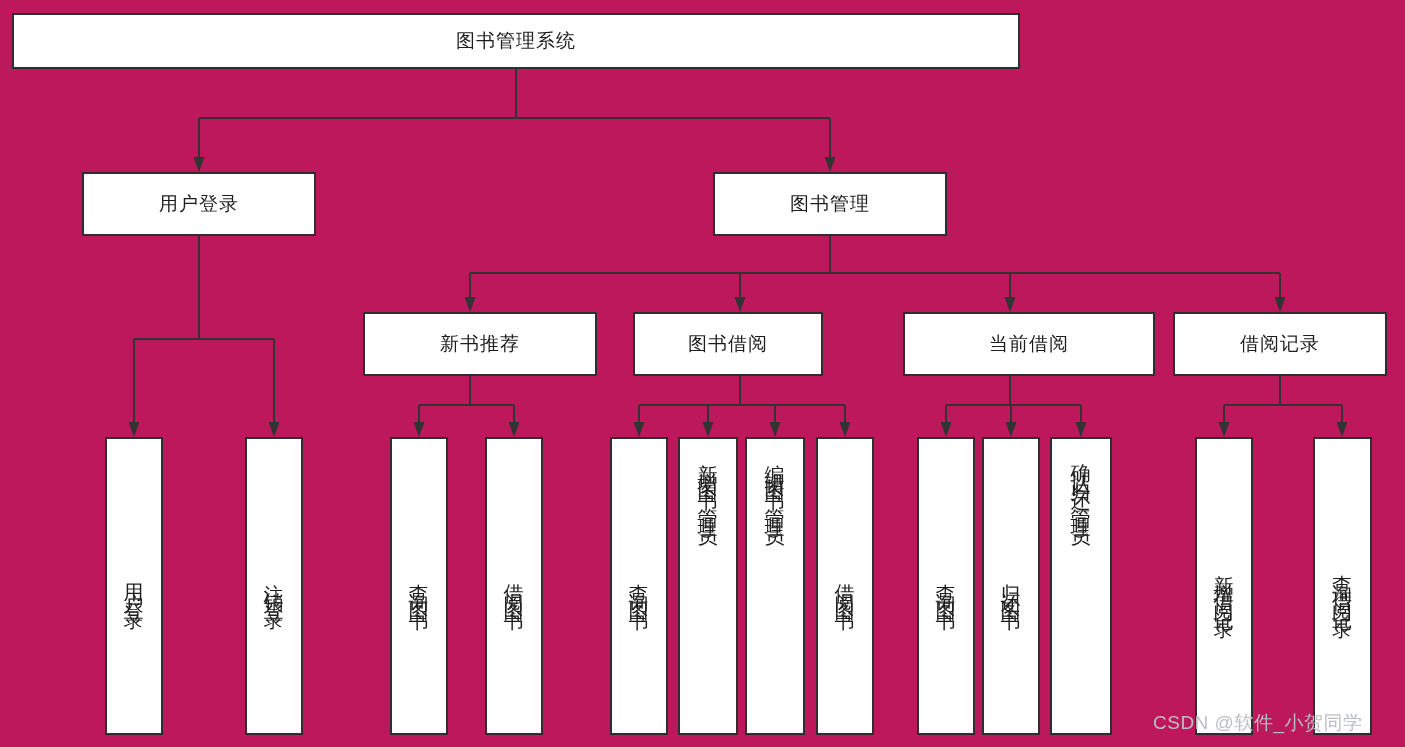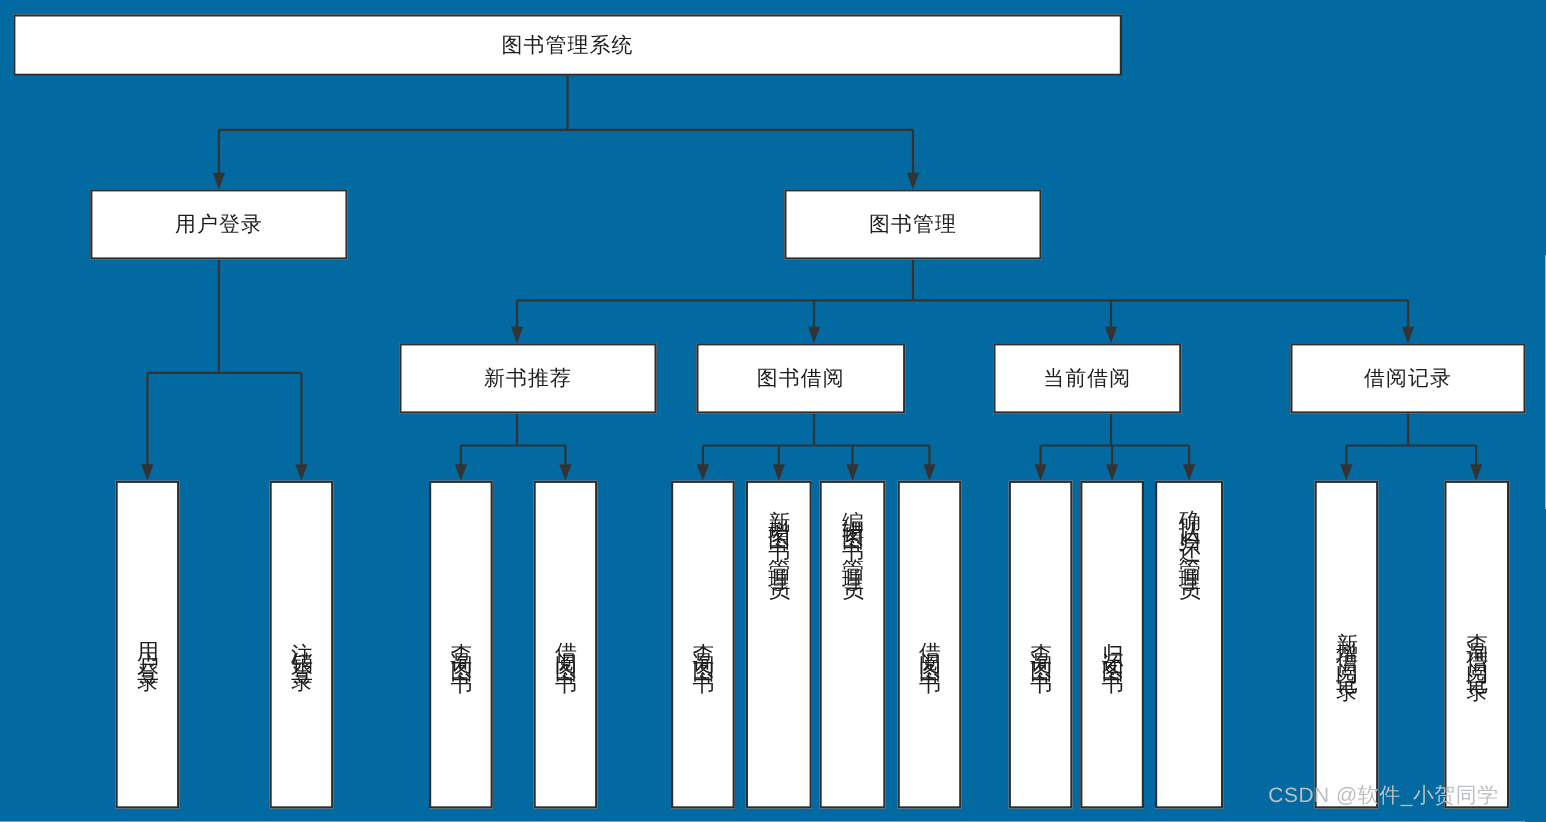--- a/index.html
+++ b/index.html
@@ -1,20 +1,20 @@
 <!DOCTYPE html>
 <html><head>
 <meta charset="utf-8">
 <style>
   html, body { margin: 0; padding: 0; background: #ffffff; }
   .stage {
     position: relative;
     width: 1405px;
     height: 747px;
-    background: #0369a1;
+    background: #be185d;
     font-family: "Liberation Sans", sans-serif;
     overflow: hidden;
   }
   .connectors {
     position: absolute;
     left: 0; top: 0;
     width: 1405px; height: 747px;
     pointer-events: none;
   }
   .box {
@@ -37,21 +37,21 @@
     white-space: nowrap;
   }
   .v-start { align-items: flex-start; padding-top: 9px; }
 
   
   #root            { left: 12px;   top: 13px;  width: 1008px; height: 56px; }
   #n-user-login    { left: 82px;   top: 172px; width: 234px;  height: 64px; }
   #n-book-mgmt     { left: 713px;  top: 172px; width: 234px;  height: 64px; }
   #n-new-book      { left: 363px;  top: 312px; width: 234px;  height: 64px; }
   #n-book-borrow   { left: 633px;  top: 312px; width: 190px;  height: 64px; }
-  #n-cur-borrow    { left: 903px;  top: 312px; width: 171px;  height: 64px; }
+  #n-cur-borrow    { left: 903px;  top: 312px; width: 252px;  height: 64px; }
   #n-borrow-rec    { left: 1173px; top: 312px; width: 214px;  height: 64px; }
   #leaf-a1 { left: 105px;  top: 437px; width: 58px; height: 298px; }
   #leaf-a2 { left: 245px;  top: 437px; width: 58px; height: 298px; }
   #leaf-b1 { left: 390px;  top: 437px; width: 58px; height: 298px; }
   #leaf-b2 { left: 485px;  top: 437px; width: 58px; height: 298px; }
   #leaf-c1 { left: 610px;  top: 437px; width: 58px; height: 298px; }
   #leaf-c2 { left: 678px;  top: 437px; width: 60px; height: 298px; }
   #leaf-c3 { left: 745px;  top: 437px; width: 60px; height: 298px; }
   #leaf-c4 { left: 816px;  top: 437px; width: 58px; height: 298px; }
   #leaf-d1 { left: 917px;  top: 437px; width: 58px; height: 298px; }

